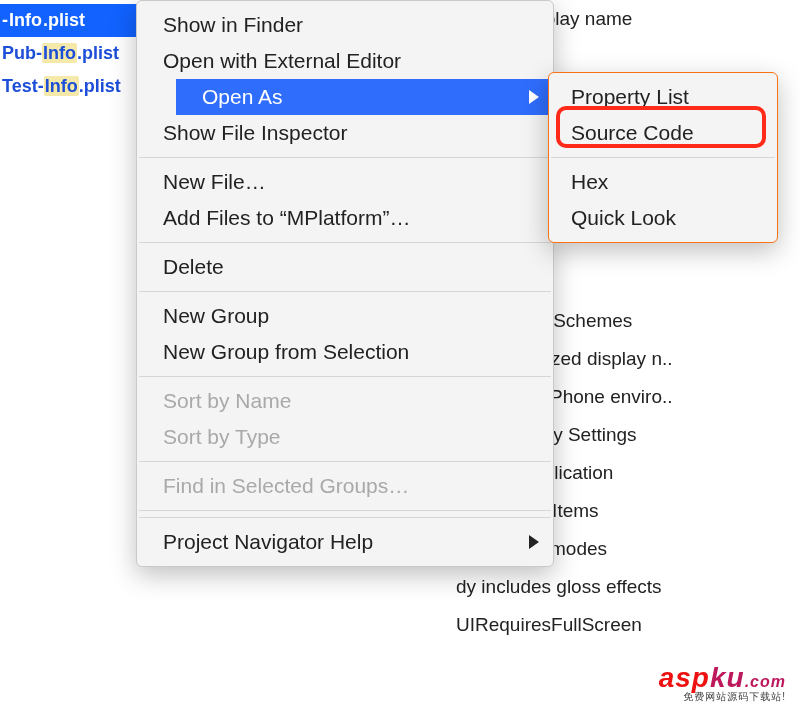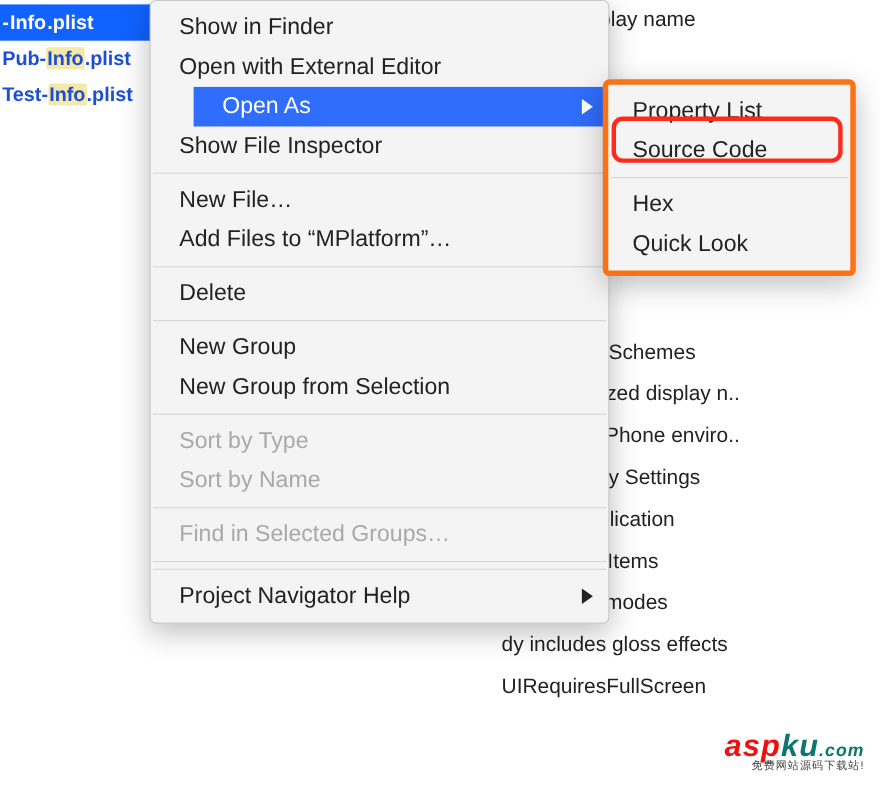--- a/index.html
+++ b/index.html
@@ -21,28 +21,28 @@
   .menu { position: absolute; top: 0; left: 136px; width: 418px; background: #f5f4f5; border: 1px solid #c9c9c9; border-radius: 6px; box-shadow: 0 8px 26px rgba(0,0,0,.25); padding: 6px 0; font-size: 21px; color: #222; }
   .menu-item { position: relative; padding: 6px 26px; cursor: default; }
   .menu-item.selected { background: #2f6dfc; color: #fff; margin-left: 39px; }
   .menu-item.disabled { color: #a9a9a9; }
   .menu-sep { height: 1px; background: #d6d6d6; margin: 6px 2px; }
   .menu-arrow { position: absolute; right: 14px; top: 50%; transform: translateY(-50%); width: 0; height: 0; border-top: 7px solid transparent; border-bottom: 7px solid transparent; }
   .menu-item .menu-arrow { border-left: 10px solid #222; }
   .menu-item.selected .menu-arrow { border-left-color: #fff; }
 
   
-  .submenu { position: absolute; top: 72px; left: 548px; width: 230px; background: #f5f4f5; border: 5px solid #f97316; border-radius: 6px; box-shadow: 0 8px 26px rgba(0,0,0,.25); padding: 6px 0; font-size: 21px; color: #222; }
+  .submenu { position: absolute; top: 72px; left: 548px; width: 230px; background: #f5f4f5; border: 1px solid #f97316; border-radius: 6px; box-shadow: 0 8px 26px rgba(0,0,0,.25); padding: 6px 0; font-size: 21px; color: #222; }
   .submenu-item { padding: 6px 22px; }
   .highlight-box { position: absolute; border: 4px solid #ff2a1a; border-radius: 10px; pointer-events: none; }
 
   
   .watermark { position: absolute; right: 14px; bottom: 18px; font-family: Arial, sans-serif; font-size: 28px; font-weight: 900; font-style: italic; letter-spacing: 1px; line-height: 1; }
   .watermark .a { color: #e11; }
-  .watermark .b { color: #0f766e; }
+  .watermark .b { color: #be185d; }
   .watermark .sub { display:block; font-size: 10px; font-weight: normal; font-style: normal; color:#444; text-align:right; }
 </style>
 </head>
 <body>
 
 <div class="root">
 
   <div class="prop-col">
     <div class="prop-row">Bundle display name</div>
     <div class="prop-row">e file</div>
@@ -89,22 +89,22 @@
     <div class="menu-item">Show File Inspector</div>
     <div class="menu-sep"></div>
     <div class="menu-item">New File…</div>
     <div class="menu-item">Add Files to “MPlatform”…</div>
     <div class="menu-sep"></div>
     <div class="menu-item">Delete</div>
     <div class="menu-sep"></div>
     <div class="menu-item">New Group</div>
     <div class="menu-item">New Group from Selection</div>
     <div class="menu-sep"></div>
+    <div class="menu-item disabled">Sort by Name</div>
     <div class="menu-item disabled">Sort by Type</div>
-    <div class="menu-item disabled">Sort by Name</div>
     <div class="menu-sep"></div>
     <div class="menu-item disabled">Find in Selected Groups…</div>
     <div class="menu-sep"></div>
     <div class="menu-sep"></div>
     <div class="menu-item">
       <span>Project Navigator Help</span>
       <span class="menu-arrow"></span>
     </div>
   </div>
 

